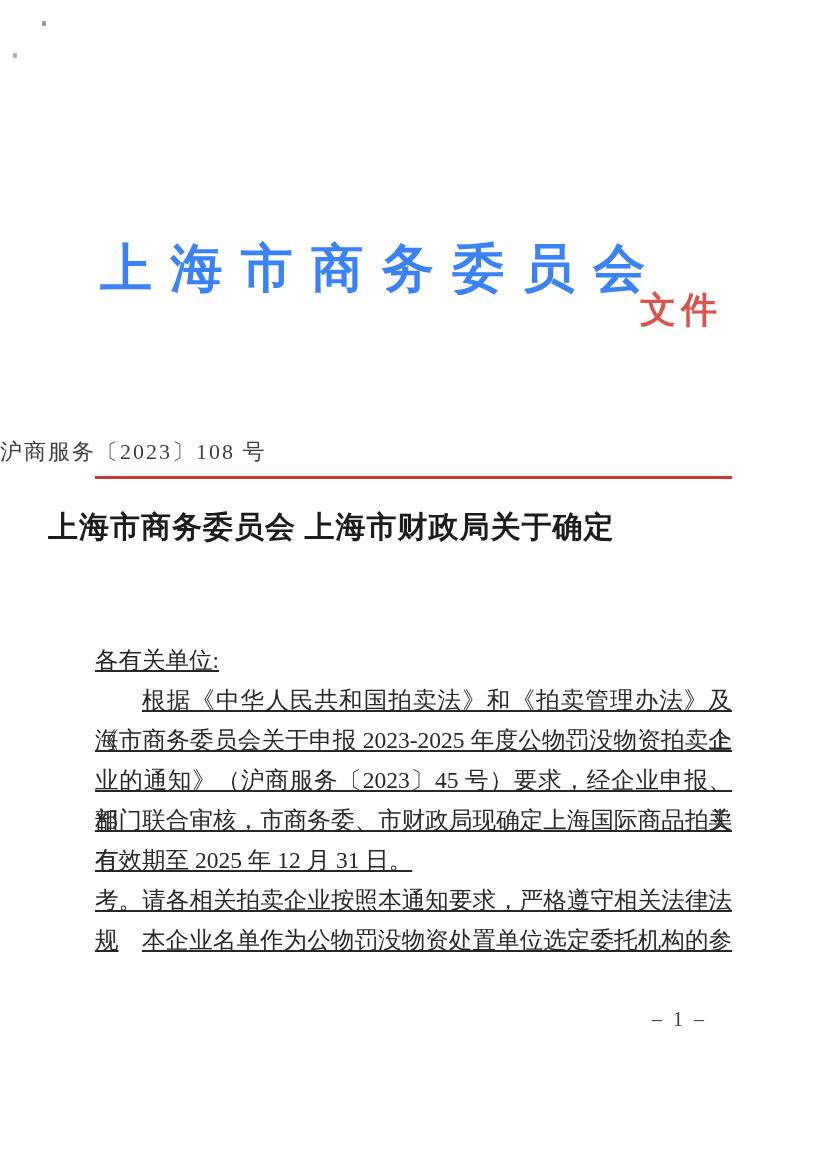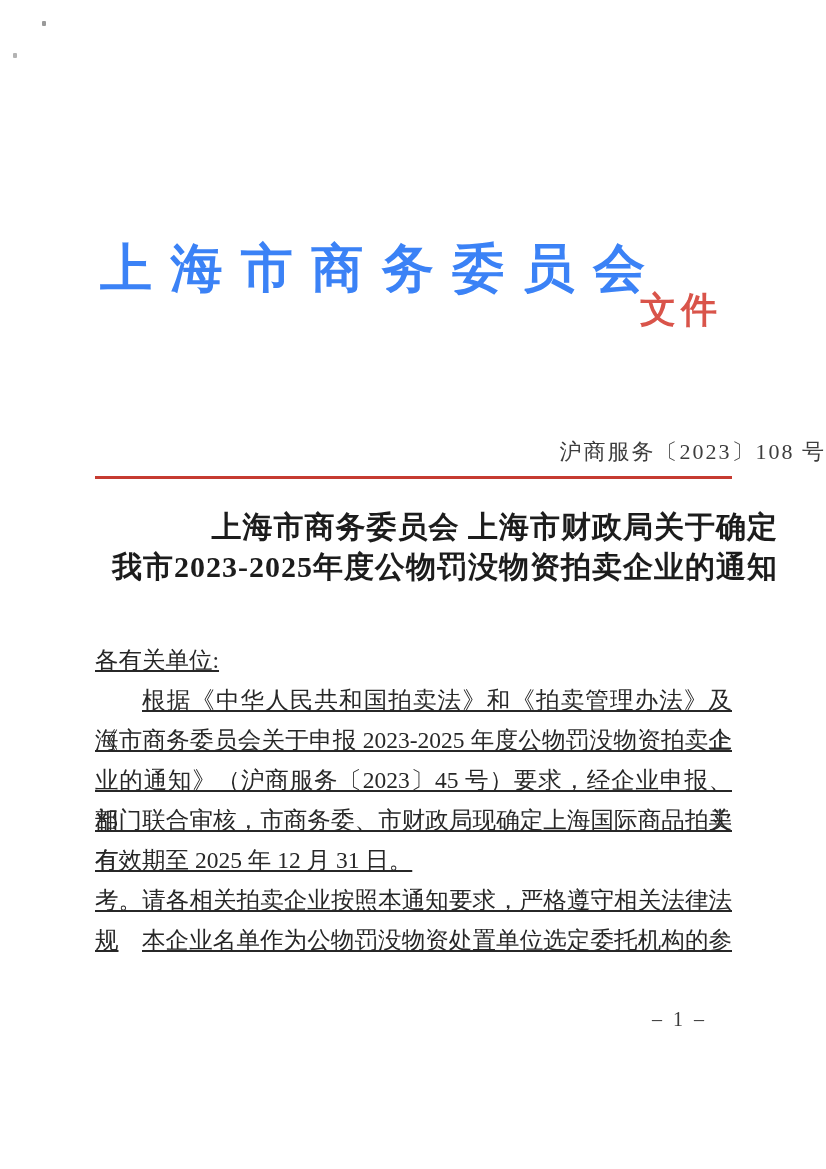--- a/index.html
+++ b/index.html
@@ -43,41 +43,41 @@
     font-size: 36px;
     letter-spacing: 5px;
     line-height: 52px;
   }
 
   .doc-number {
     position: absolute;
     left: 0;
     top: 437px;
     width: 826px;
-    text-align: right;
+    text-align: left;
     font-size: 22px;
     color: #3d3d3d;
     letter-spacing: 2px;
   }
 
   .red-rule {
     position: absolute;
     left: 95px;
     top: 476px;
     width: 637px;
     height: 3px;
     background: #c63b31;
   }
 
   .title {
     position: absolute;
     left: 48px;
     top: 507px;
     width: 730px;
-    text-align: right;
+    text-align: left;
     color: #1c1c1c;
     font-weight: bold;
     font-size: 30px;
     line-height: 40px;
     letter-spacing: 1px;
   }
 
   .body-block {
     position: absolute;
     left: 95px;
@@ -123,21 +123,20 @@
   </div>
 
   <div class="doc-type">文件</div>
 
   <div class="doc-number">沪商服务〔2023〕108 号</div>
 
   <div class="red-rule"></div>
 
   <div class="title">
     <div>上海市商务委员会 上海市财政局关于确定</div>
-    <div>我市2023-2025年度公物罚没物资拍卖企业的通知</div>
   </div>
 
   <div class="body-block">
     <p class="bl">各有关单位:</p>
     <p class="bl fill ind">根据《中华人民共和国拍卖法》和《拍卖管理办法》及《上</p>
     <p class="bl fill">海市商务委员会关于申报 2023-2025 年度公物罚没物资拍卖企</p>
     <p class="bl fill">业的通知》（沪商服务〔2023〕45 号）要求，经企业申报、相关</p>
     <p class="bl fill">部门联合审核，市商务委、市财政局现确定上海国际商品拍卖有</p>
     <p class="bl">有效期至 2025 年 12 月 31 日。</p>
     <p class="bl fill">考。请各相关拍卖企业按照本通知要求，严格遵守相关法律法规</p>

